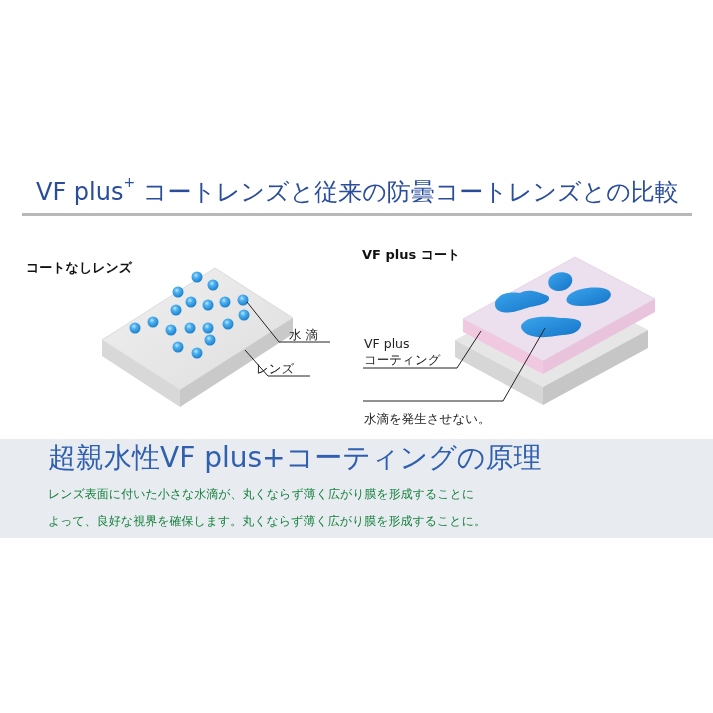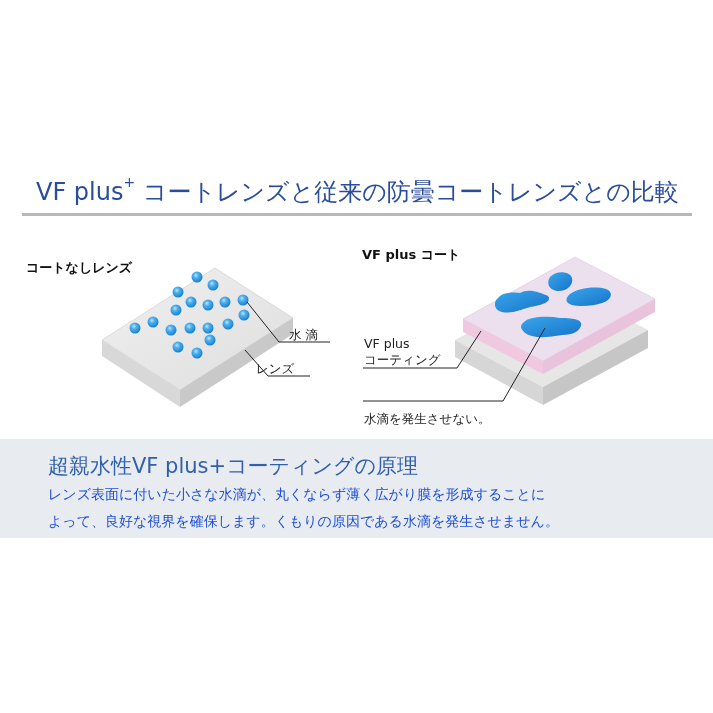--- a/index.html
+++ b/index.html
@@ -4,22 +4,22 @@
 <style>
   html,body{margin:0;padding:0;background:#ffffff;}
   body{width:713px;height:713px;position:relative;overflow:hidden;font-family:"DejaVu Sans","Liberation Sans",sans-serif;}
   .title{position:absolute;left:36px;top:176px;font-size:24px;color:#2a4d9b;white-space:nowrap;letter-spacing:0px;text-align:center;}
   .title sup{font-size:14px;vertical-align:top;position:relative;top:-2px;}
   .rule{position:absolute;left:22px;top:213px;width:670px;height:3px;background:#b8b8b8;}
   .diagram{position:absolute;left:0;top:0;width:713px;height:713px;}
   .lbl{position:absolute;font-size:12.5px;color:#222;white-space:nowrap;}
   .lbl.bold{font-weight:bold;font-size:13px;color:#111;}
   .panel{position:absolute;left:0;top:439px;width:713px;height:99px;background:#e8ecf0;}
-  .panel-title{position:absolute;left:48px;top:452px;font-size:21px;color:#2f5fae;white-space:nowrap;}
-  .panel-line{position:absolute;left:48px;font-size:14px;color:#1d4ed8;white-space:nowrap;}
+  .panel-title{position:absolute;left:48px;top:439px;font-size:28px;color:#2f5fae;white-space:nowrap;}
+  .panel-line{position:absolute;left:48px;font-size:12px;color:#15803d;white-space:nowrap;}
 </style>
 </head>
 <body>
 
 <div class="title"><span>VF plus</span><sup>+</sup><span> コートレンズと従来の防曇コートレンズとの比較</span></div>
 <div class="rule"></div>
 
 <svg class="diagram" width="713" height="713" viewBox="0 0 713 713" xmlns="http://www.w3.org/2000/svg">
   <defs>
     <radialGradient id="drop" cx="40%" cy="35%" r="65%">
@@ -92,13 +92,13 @@
 <div class="lbl" style="left:256px;top:361px;">レンズ</div>
 
 <div class="lbl bold" style="left:362px;top:246px;">VF plus コート</div>
 <div class="lbl" style="left:364px;top:336px;">VF plus</div>
 <div class="lbl" style="left:364px;top:352px;">コーティング</div>
 <div class="lbl" style="left:364px;top:386px;margin-top:25px;">水滴を発生させない。</div>
 
 <div class="panel"></div>
 <div class="panel-title">超親水性VF plus+コーティングの原理</div>
 <div class="panel-line" style="top:486px;">レンズ表面に付いた小さな水滴が、丸くならず薄く広がり膜を形成することに</div>
-<div class="panel-line" style="top:513px;">よって、良好な視界を確保します。くもりの原因である水滴を発生させません。</div>
+<div class="panel-line" style="top:513px;">よって、良好な視界を確保します。丸くならず薄く広がり膜を形成することに。</div>
 
 </body></html>

